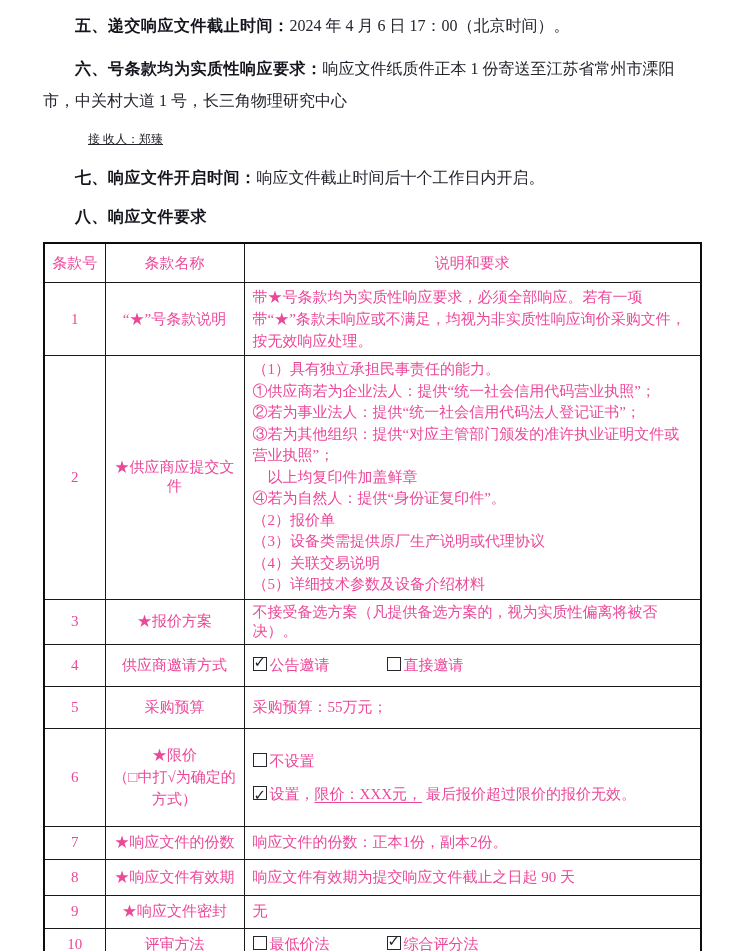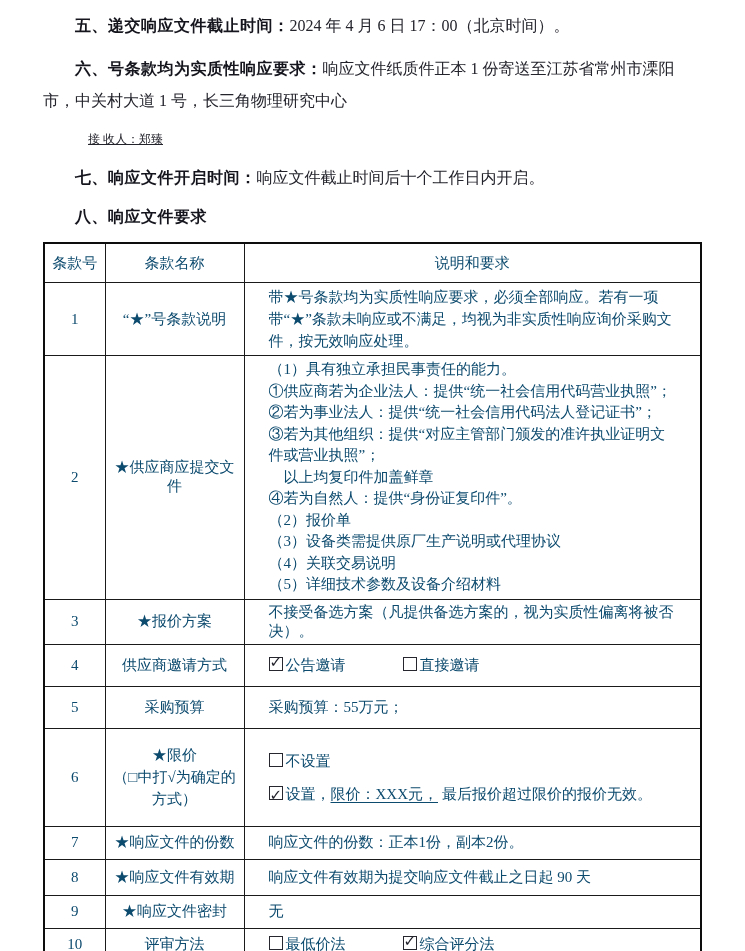--- a/index.html
+++ b/index.html
@@ -9,24 +9,24 @@
     font-family:"Liberation Serif","DejaVu Serif",serif;
     color:#23232c;
   }
   .para{font-size:16px;line-height:32px;margin:0 0 11px 0;text-indent:2em;}
   .para.tight{margin-bottom:7px;}
   .head{font-family:"Liberation Sans","DejaVu Sans",sans-serif;font-weight:700;color:#15151e;letter-spacing:.5px;text-align:center;}
   .contact-line{font-size:12px;line-height:30px;margin:0 0 8px 0;padding-left:45px;display:flex;text-decoration:underline;}
   .contact-recv{width:239px;flex:0 0 auto;}
   table.req{border-collapse:collapse;width:657px;margin-top:9px;table-layout:fixed;}
   table.req{border:2px solid #0d0d0d;}
-  table.req td{border:1px solid #1a1a1a;font-size:15px;color:#0c4a6e;}
+  table.req td{border:1px solid #1a1a1a;font-size:15px;color:#ec4899;}
   td.c1{text-align:center;}
   td.c2{text-align:center;padding:2px 3px;}
-  td.c3{padding:3px 24px;text-align:left;vertical-align:middle;}
+  td.c3{padding:3px 8px;text-align:left;vertical-align:middle;}
   tr.thead td{text-align:center;height:36px;}
   .lines div{line-height:21.5px;}
   .indent1{padding-left:1em;}
   .cb{
     display:inline-block;width:12px;height:12px;border:1.6px solid #26262e;
     position:relative;top:1px;margin-right:3px;box-sizing:content-box;background:#fff;
   }
   .cb.checked::after{
     content:"\2713";position:absolute;top:-5px;left:0;font-size:15px;font-weight:700;
     color:#1c1c26;font-family:"DejaVu Sans","Liberation Sans",sans-serif;

